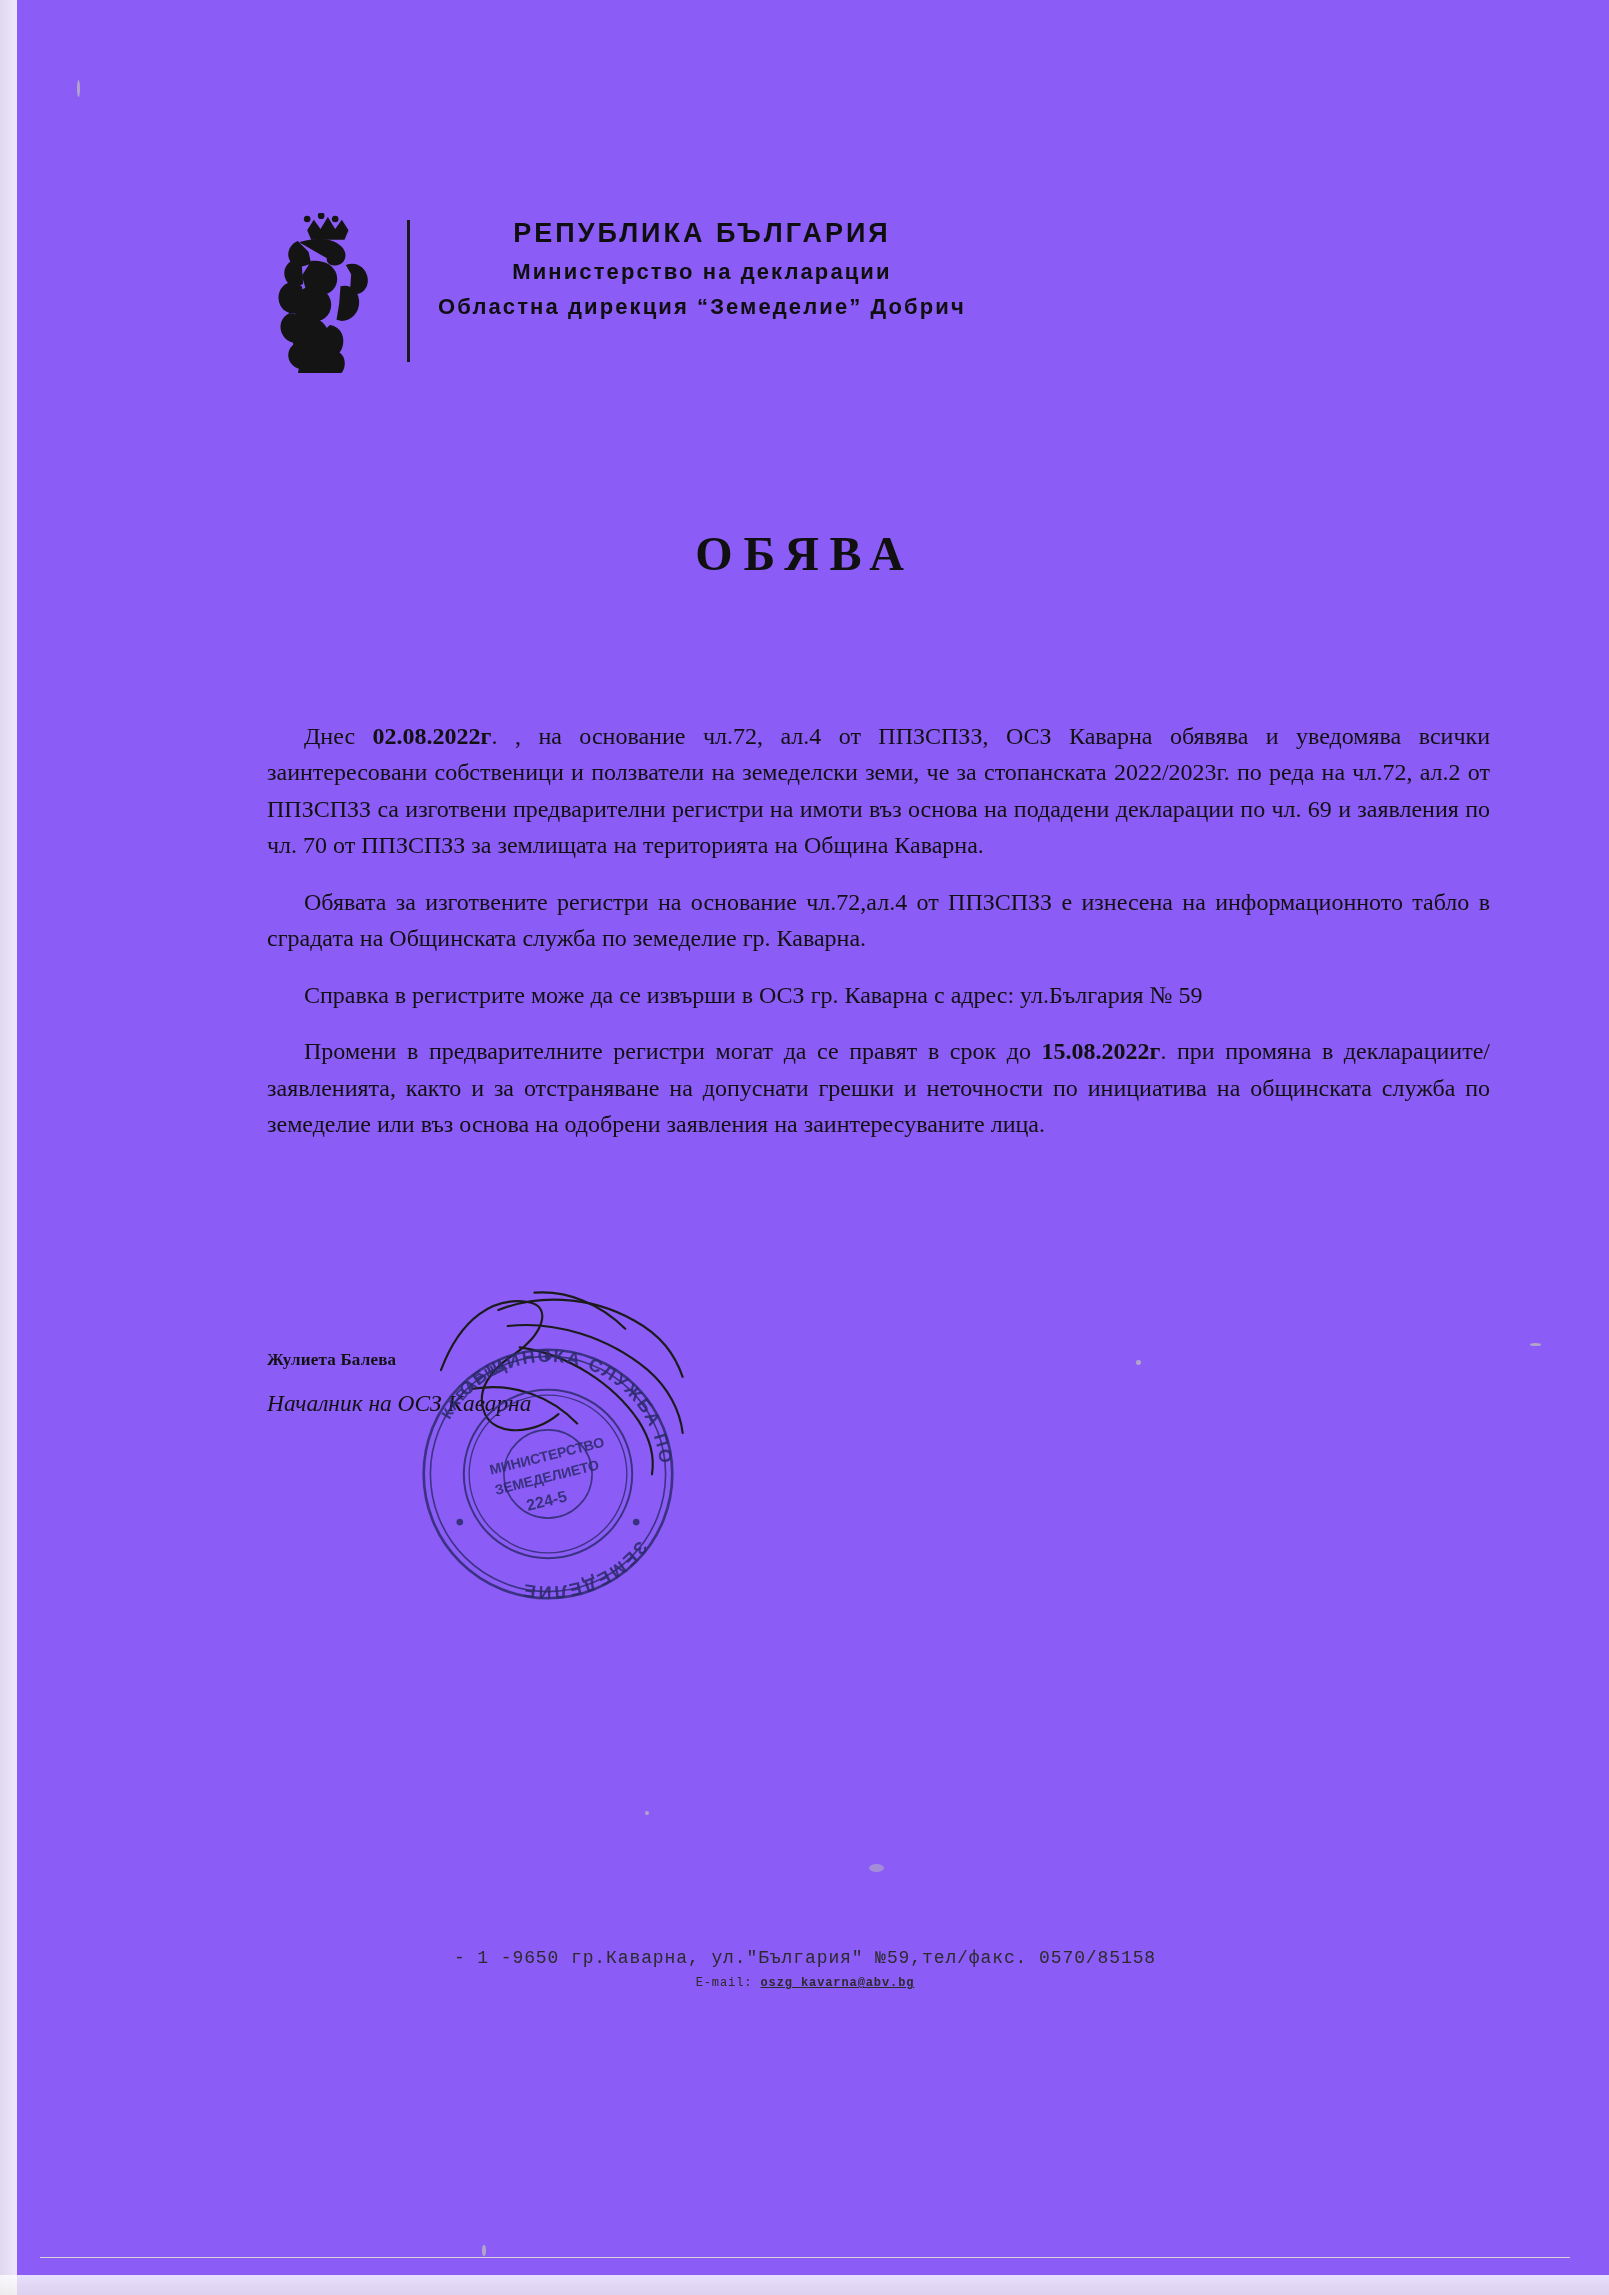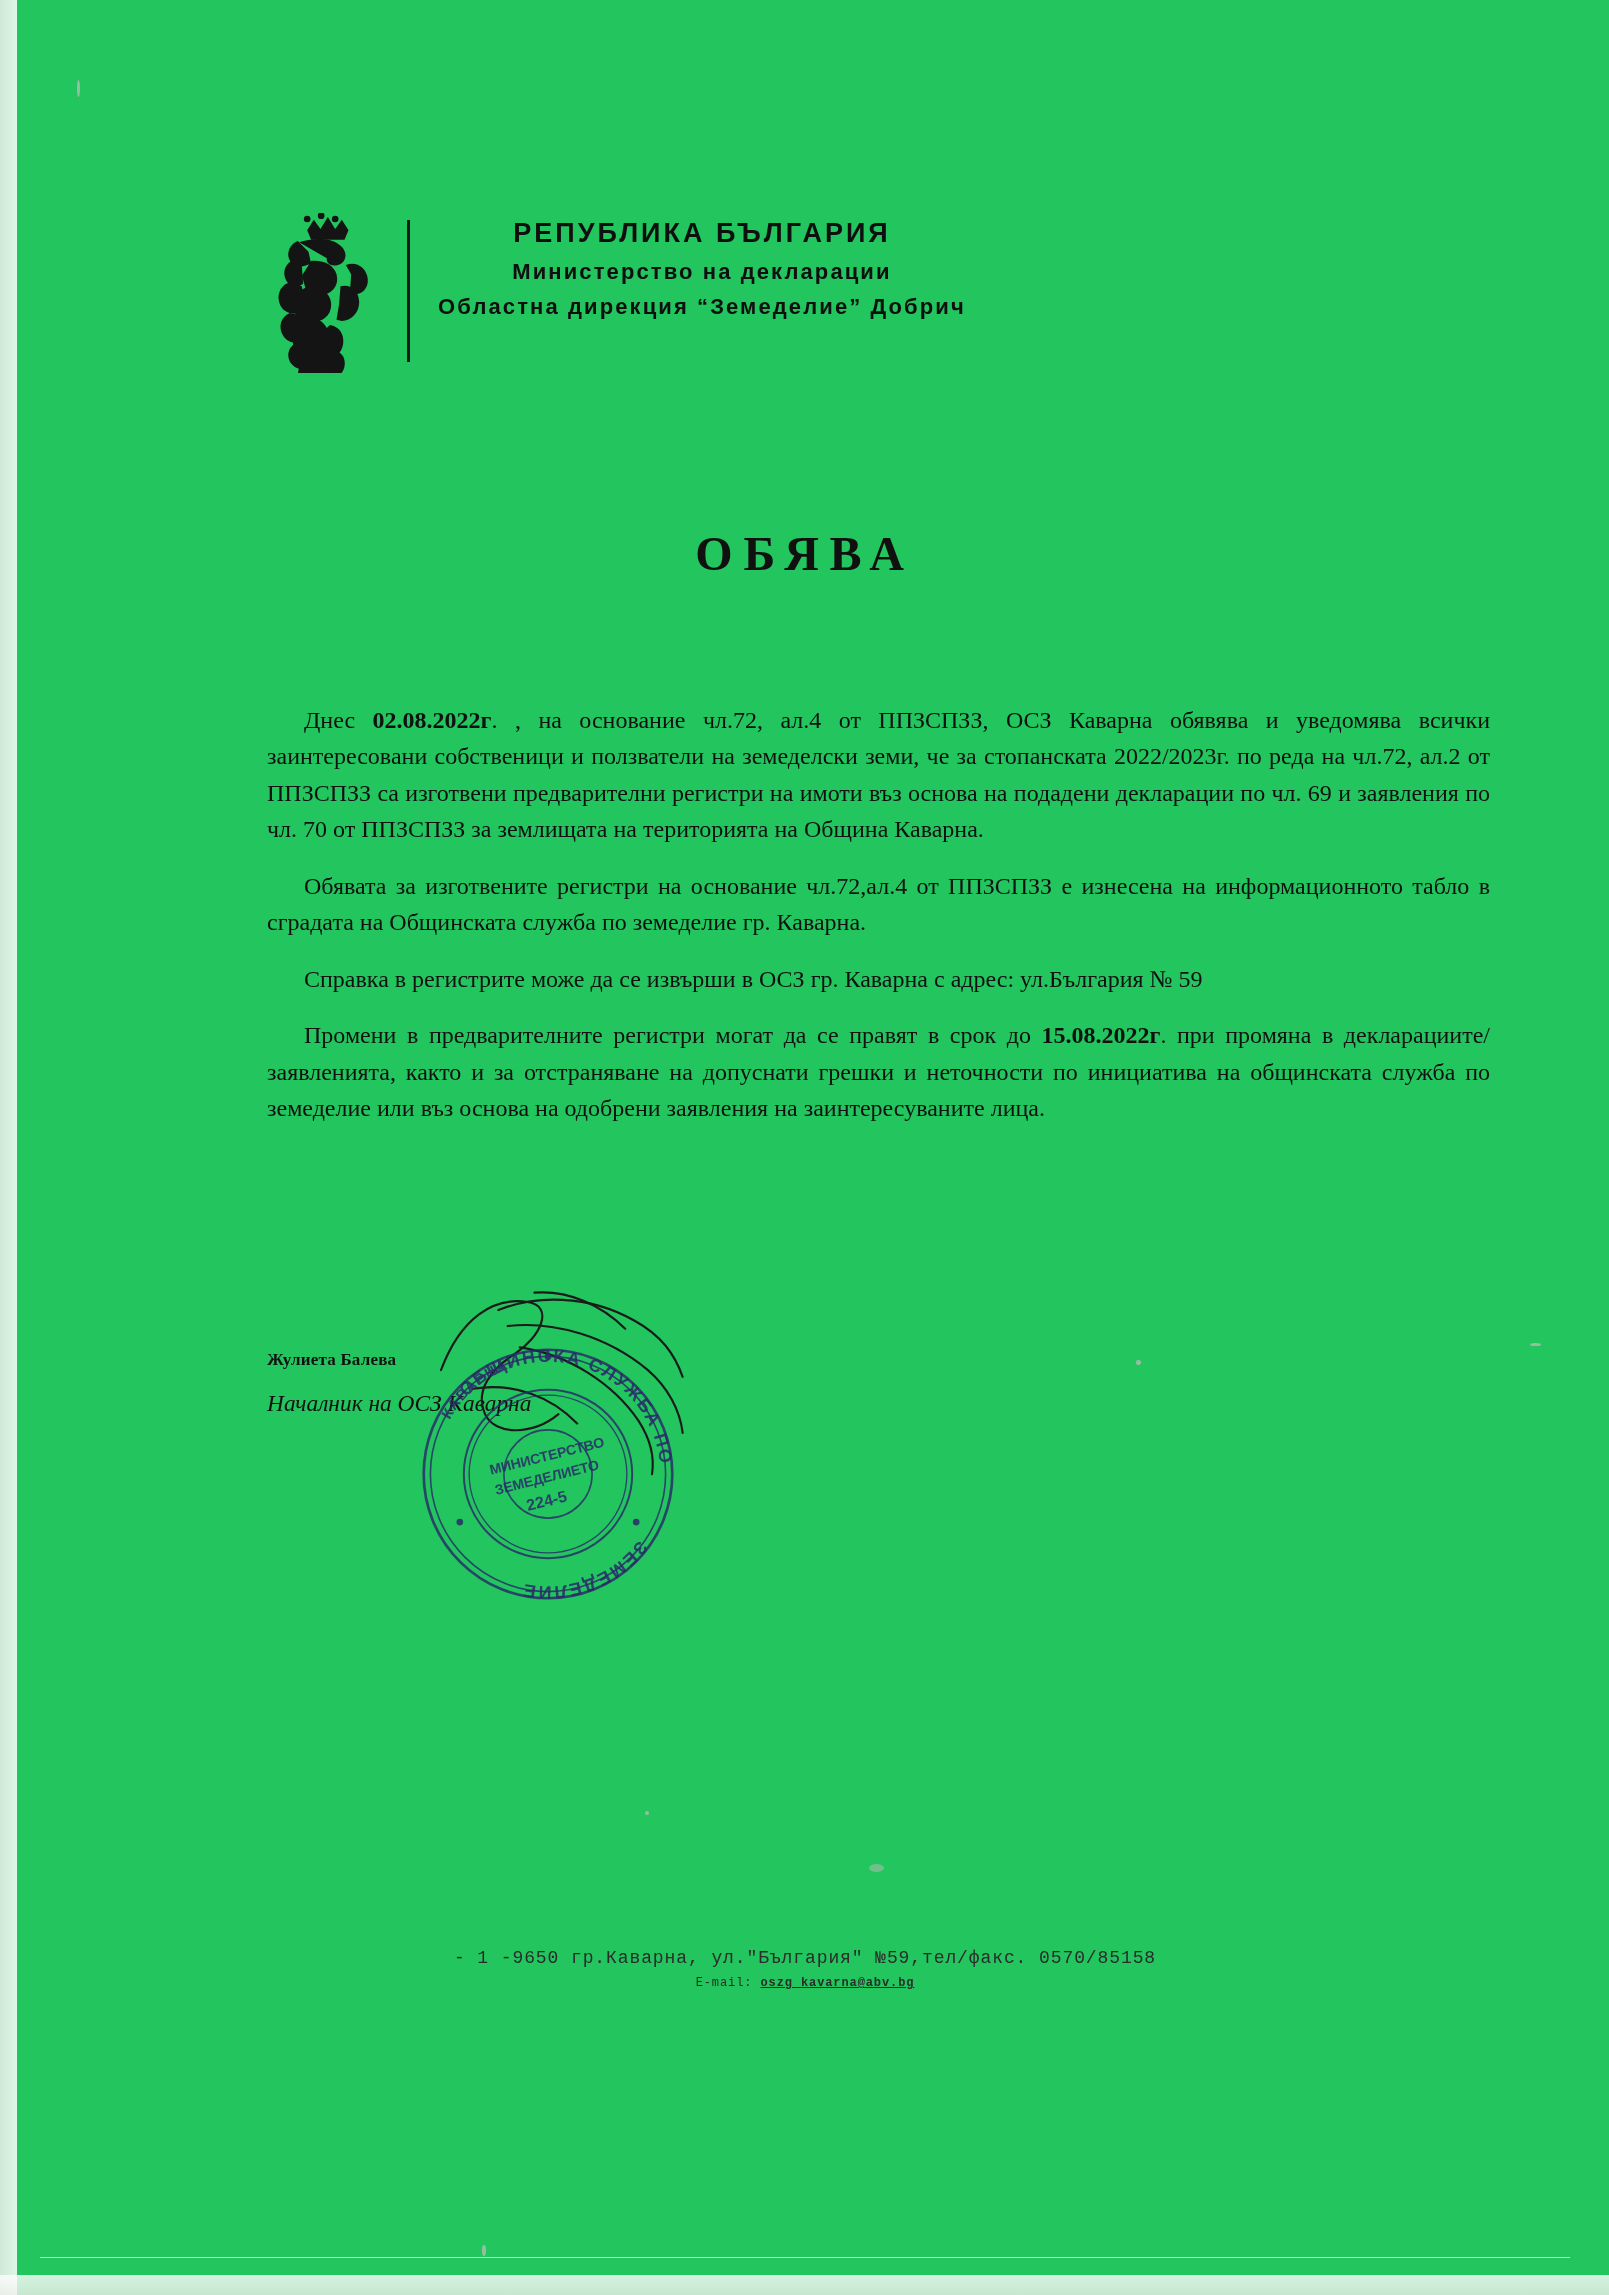--- a/index.html
+++ b/index.html
@@ -13,21 +13,21 @@
     position: relative;
     font-family: "Liberation Serif", serif;
     color: #111111;
     overflow: hidden;
   }
 
   
   .page {
     position: absolute;
     inset: 0;
-    background: #22c55e;
+    background: #8b5cf6;
   }
 
   .scan-edge-left {
     position: absolute;
     left: 0; top: 0; bottom: 0;
     width: 17.4px;
     background: linear-gradient(to right, #efeeec, #ffffff);
     opacity: .85;
   }
   .scan-edge-bottom {
@@ -118,21 +118,21 @@
     position: absolute;
     left: 267px;
     top: 702px;
     width: 1223px;
     font-size: 24px;
     line-height: 1.52;
     text-align: justify;
     color: #111;
   }
   .body-text p {
-    margin: 0 0 20px 0;
+    margin: 16px 0 20px 0;
     text-indent: 37px;
   }
   .body-text b { font-weight: 700; }
 
   
   .signature {
     position: absolute;
     left: 267px;
     top: 1350px;
     width: 601px;

